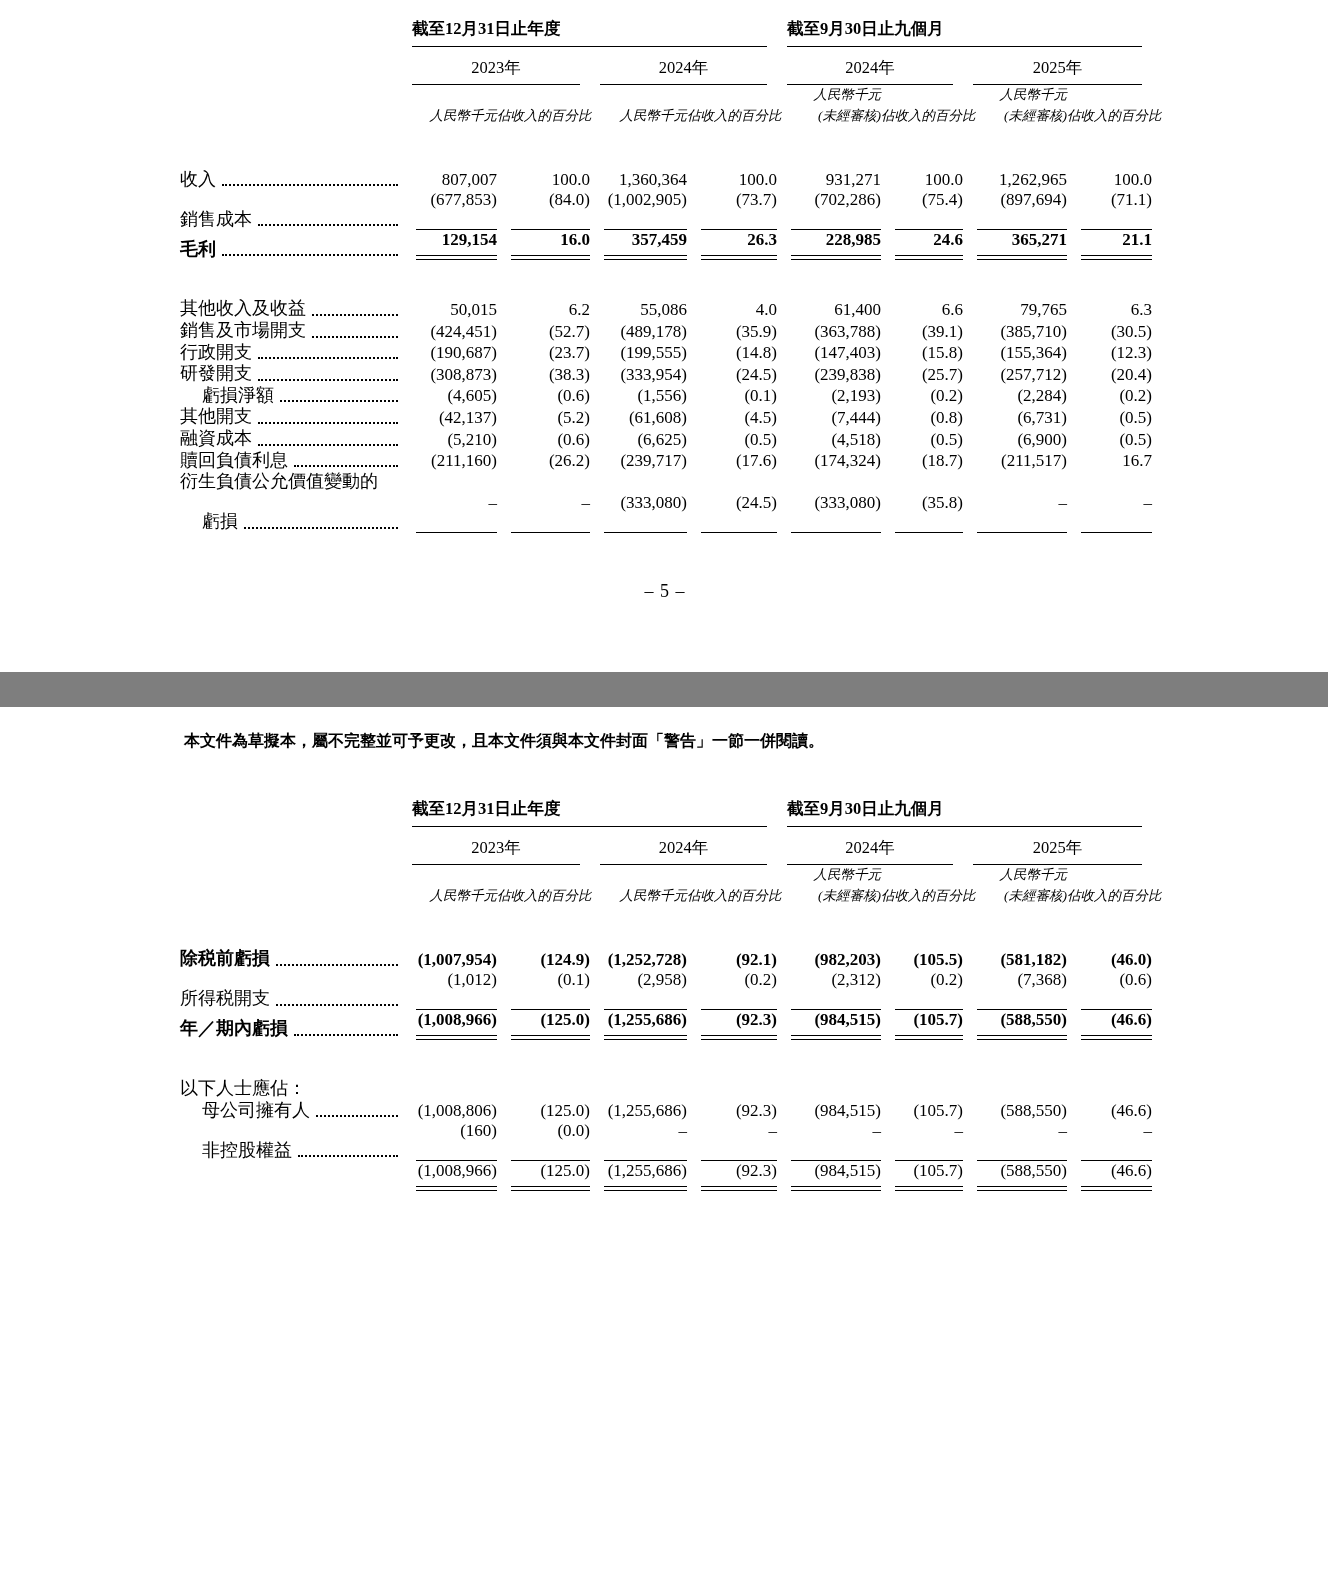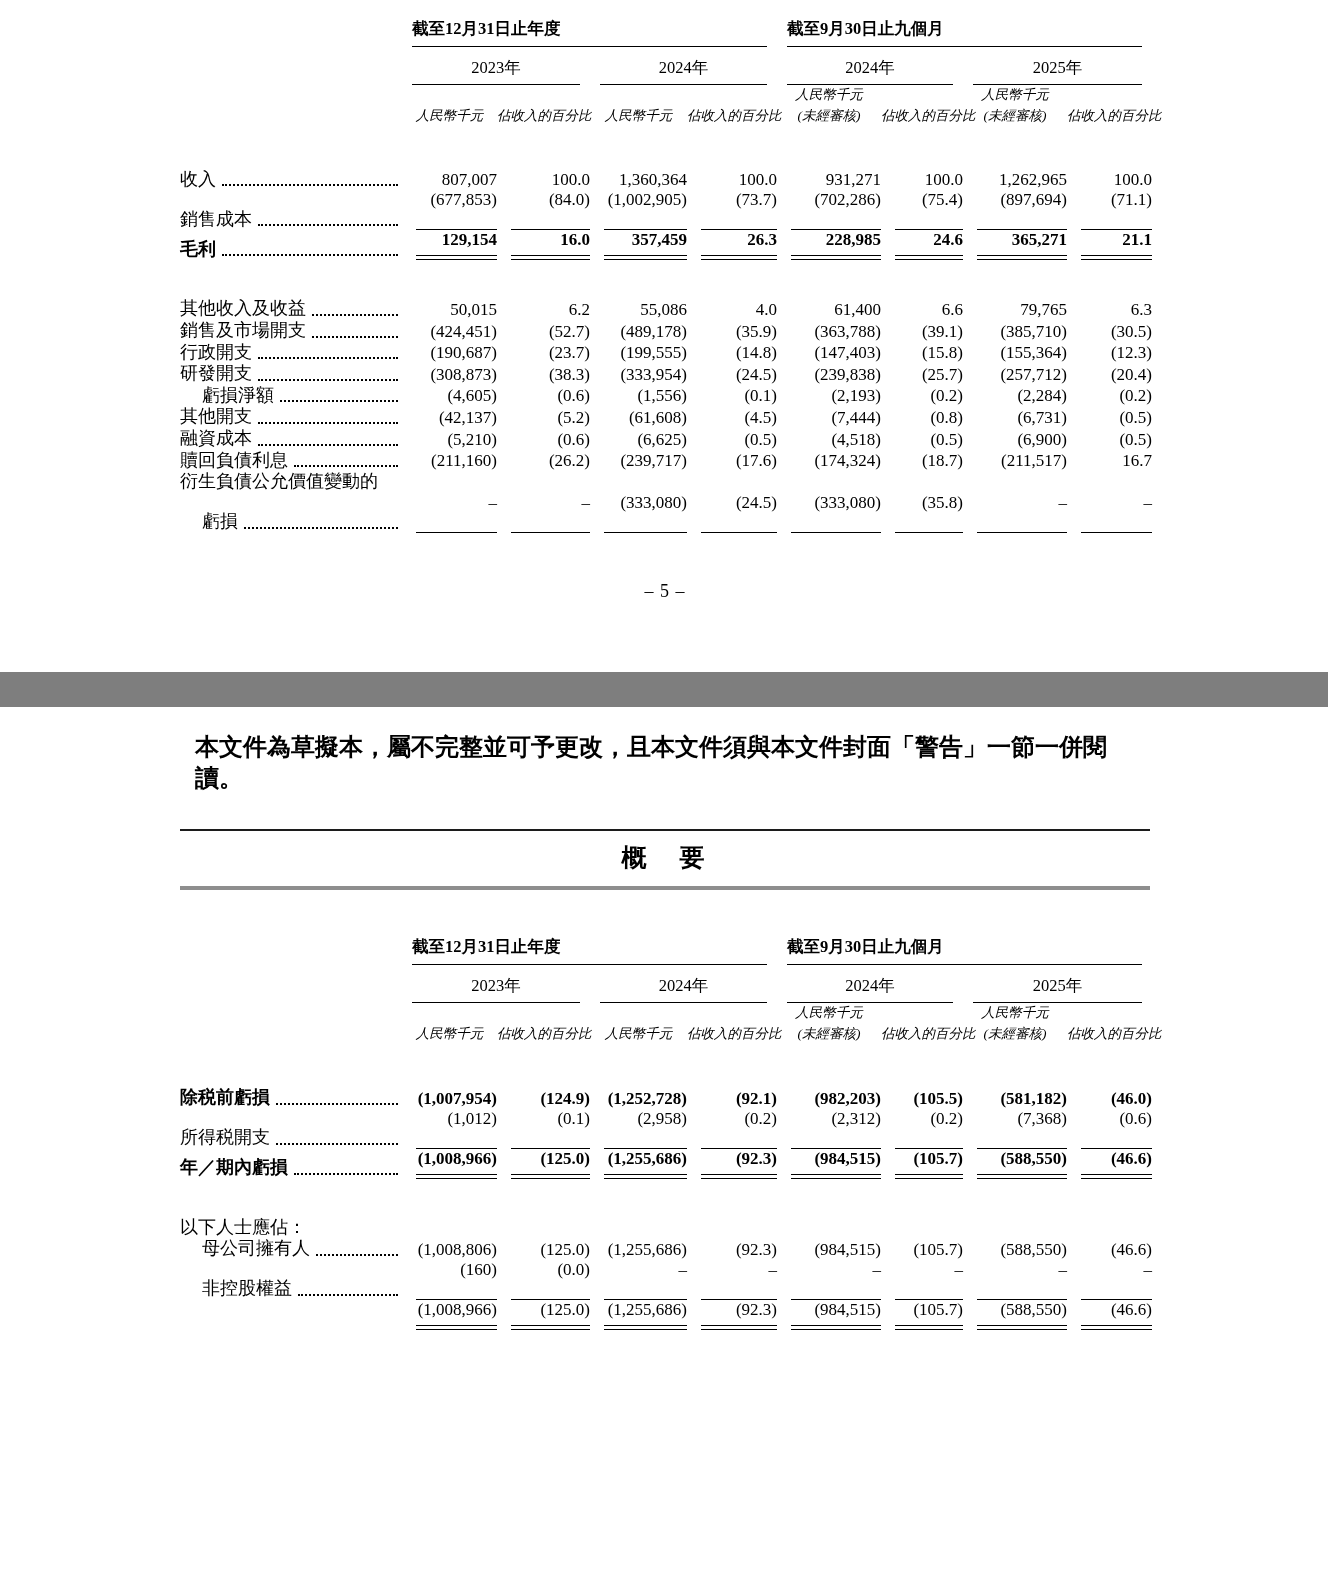--- a/index.html
+++ b/index.html
@@ -22,21 +22,21 @@
     font-weight:bold;font-size:16.5px;text-align:left;
     padding-bottom:6px;margin:0 10px;
     border-bottom:1.5px solid #000;white-space:nowrap;
   }
   .yr-t{
     font-weight:normal;font-size:16.5px;text-align:center;
     padding:10px 0 5px;margin:0 10px;
     border-bottom:1.5px solid #000;white-space:nowrap;
   }
   td.sub{
-    padding-top:8px;text-align:center;
+    padding-top:8px;text-align:right;
     font-style:italic;font-size:13.5px;line-height:1.55;
     white-space:nowrap;overflow:visible;
   }
   td.sub .note{display:block;}
 
   tbody td{font-size:17px;}
   tbody td.numcell{text-align:right;}
   tbody tr.first td{padding-top:42px;}
   tbody td{padding-top:11px;}
   td .v{margin-left:14px;white-space:nowrap;}
@@ -55,22 +55,22 @@
   
   .page-number{
     text-align:center;font-size:18px;margin-top:48px;letter-spacing:1px;
   }
   .divider-bar{
     width:1328px;height:35px;margin-top:70px;
     background:var(--divider,#7e7e7e);
   }
   .notice{
     font-family:Liberation Sans, sans-serif;
-    font-weight:bold;font-size:24px;line-height:1.3;
-    margin:24px 15px 0;
+    font-weight:bold;font-size:16px;line-height:1.3;
+    margin:24px 4px 0;
   }
   .heading-box{
     margin-top:36px;
     border-top:2px solid #1c1c1c;
     border-bottom:4.5px solid var(--rule2,#8e8e8e);
     text-align:center;
     padding:10px 0 12px;
   }
   .heading-box h1{
     margin:0;font-family:"Liberation Sans","DejaVu Sans",sans-serif;
@@ -539,23 +539,20 @@
           </tr>
         </tbody>
       </table>
     <div class="page-number">– 5 –</div>
   </div>
 
   <div class="divider-bar"></div>
 
   <div class="content">
     <div class="notice">本文件為草擬本，屬不完整並可予更改，且本文件須與本文件封面「警告」一節一併閱讀。</div>
-    <div class="heading-box">
-      <h1>概　要</h1>
-    </div>
     <div class="t2wrap">
       <table class="fin" id="table2">
           <colgroup>
             <col style="width: 222px;">
             <col style="width: 95px;">
             <col style="width: 93px;">
             <col style="width: 97px;">
             <col style="width: 90px;">
             <col style="width: 104px;">
             <col style="width: 82px;">

